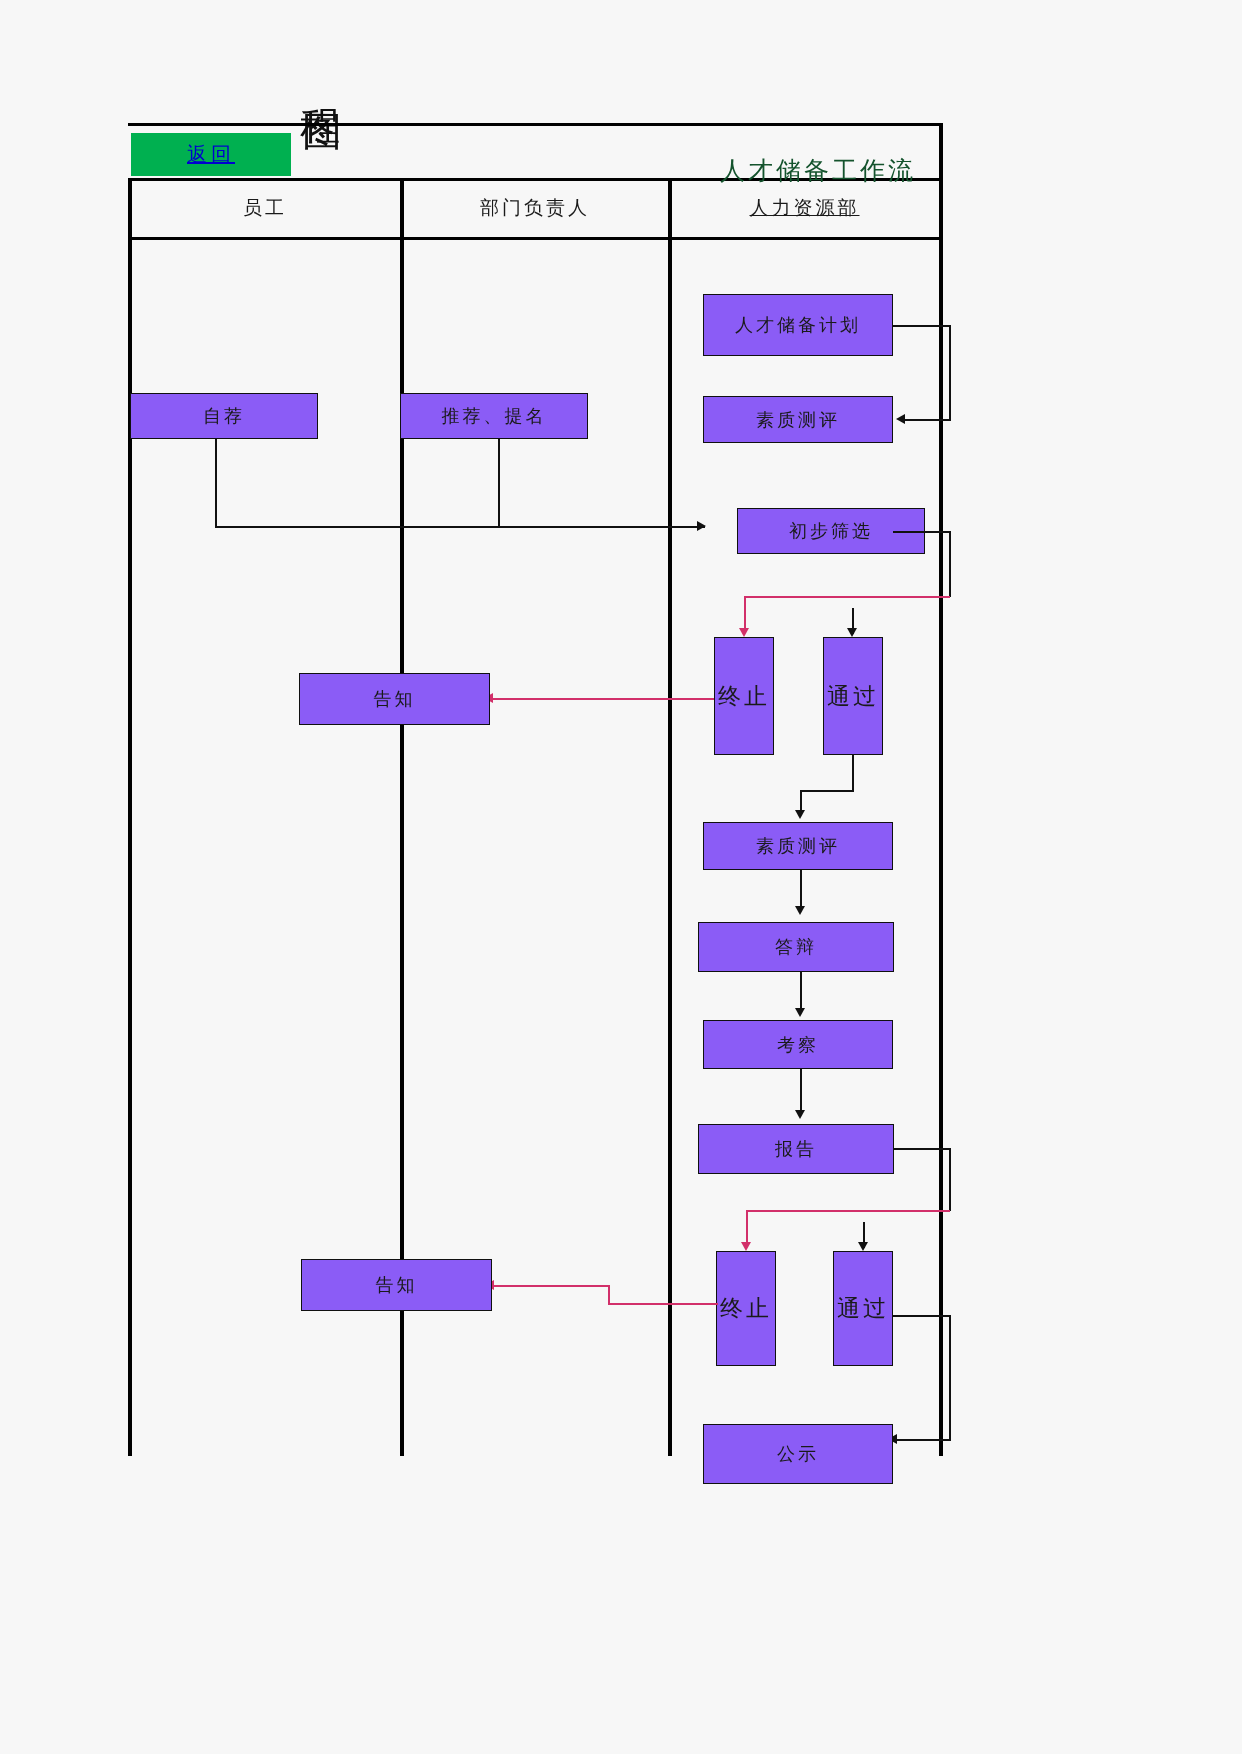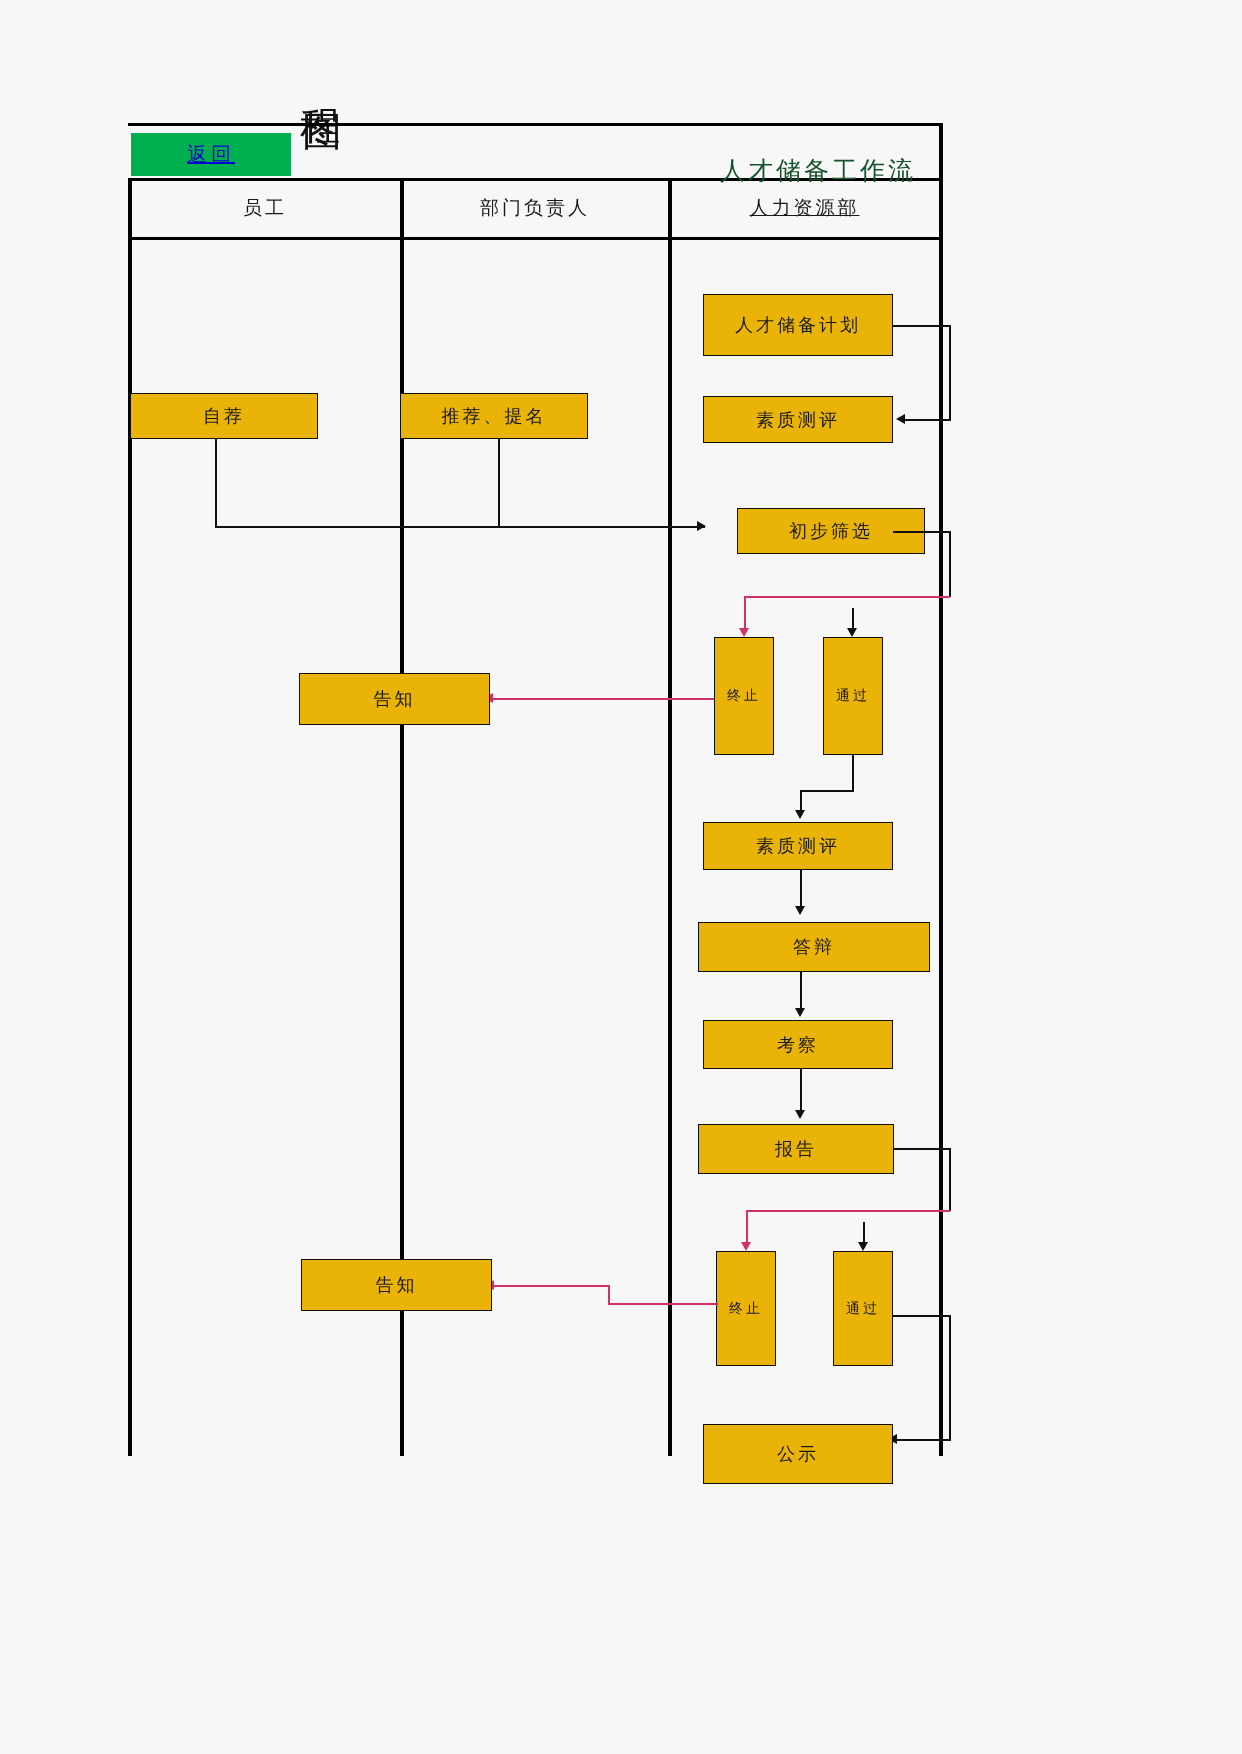--- a/index.html
+++ b/index.html
@@ -67,26 +67,26 @@
   .lane-hdr{
     position:absolute;top:190px;height:36px;
     display:flex;align-items:center;justify-content:center;
     font-size:19px;letter-spacing:3px;color:#1a1a1a;white-space:nowrap;
   }
 
   
   .node{
     position:absolute;box-sizing:border-box;
     border:1.6px solid #101010;
-    background:#eab308;
+    background:#8b5cf6;
     display:flex;align-items:center;justify-content:center;
     font-size:18px;letter-spacing:3px;color:#1a1a1a;
     text-align:center;white-space:nowrap;
   }
-  .node.tall{font-size:14px;}
+  .node.tall{font-size:23px;}
 
   
   .ln{position:absolute;background:#111;}
   .ln.h{height:1.6px;}
   .ln.v{width:1.6px;}
   .ln.redh{height:2px;background:#d2306a;}
   .ln.redv{width:2px;background:#d2306a;}
 
   .arw{position:absolute;width:0;height:0;}
   .arw.down{border-left:5px solid transparent;border-right:5px solid transparent;border-top:9px solid #111;}
@@ -165,21 +165,21 @@
 
   <div class="ln v" style="left:852px;top:755px;height:36px;"></div>
   <div class="ln h" style="left:800px;top:790px;width:54px;"></div>
   <div class="ln v" style="left:800px;top:790px;height:24px;"></div>
   <div class="arw down" style="left:795px;top:810px;"></div>
 
   <div class="node" style="left:703px;top:822px;width:190px;height:48px;">素质测评</div>
   <div class="ln v" style="left:800px;top:870px;height:40px;"></div>
   <div class="arw down" style="left:795px;top:906px;"></div>
 
-  <div class="node" style="left:698px;top:922px;width:232px;height:50px;">答辩</div>
+  <div class="node" style="left:698px;top:922px;width:196px;height:50px;">答辩</div>
   <div class="ln v" style="left:800px;top:972px;height:40px;"></div>
   <div class="arw down" style="left:795px;top:1008px;"></div>
 
   <div class="node" style="left:703px;top:1020px;width:190px;height:49px;">考察</div>
   <div class="ln v" style="left:800px;top:1069px;height:45px;"></div>
   <div class="arw down" style="left:795px;top:1110px;"></div>
 
   <div class="node" style="left:698px;top:1124px;width:196px;height:50px;">报告</div>
 
   <div class="ln h" style="left:894px;top:1148px;width:57px;"></div>

